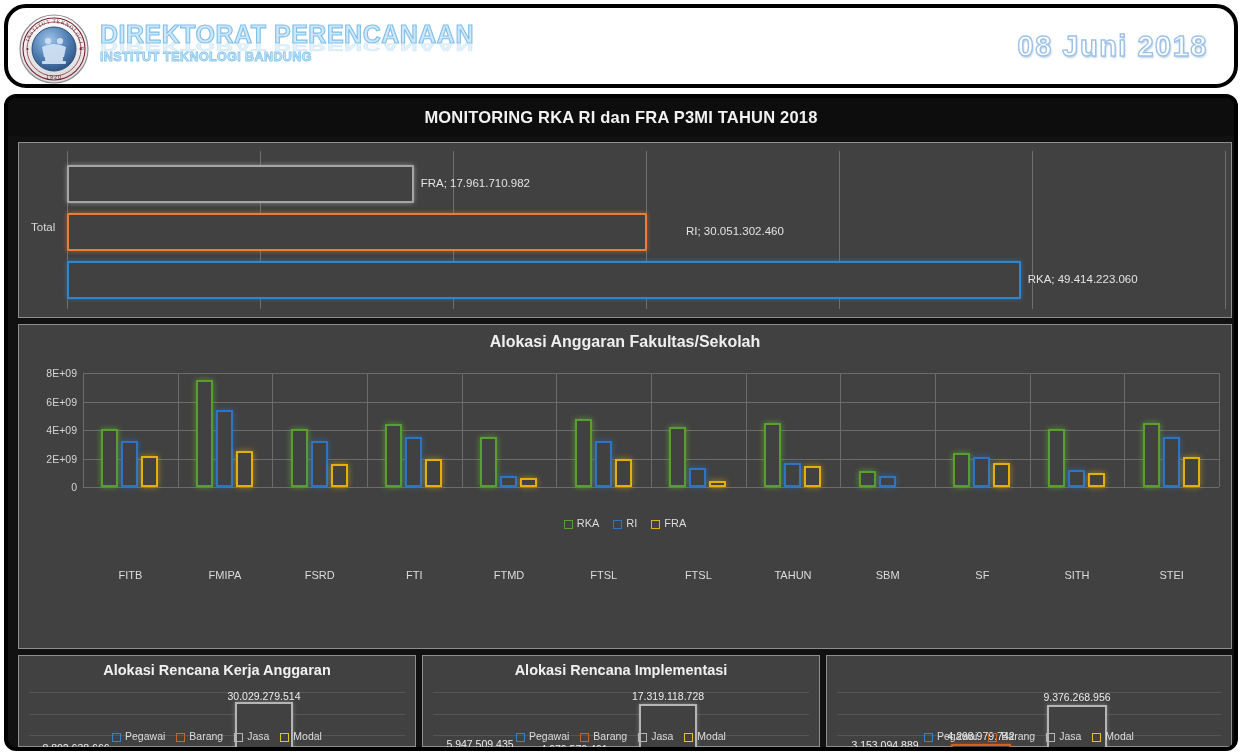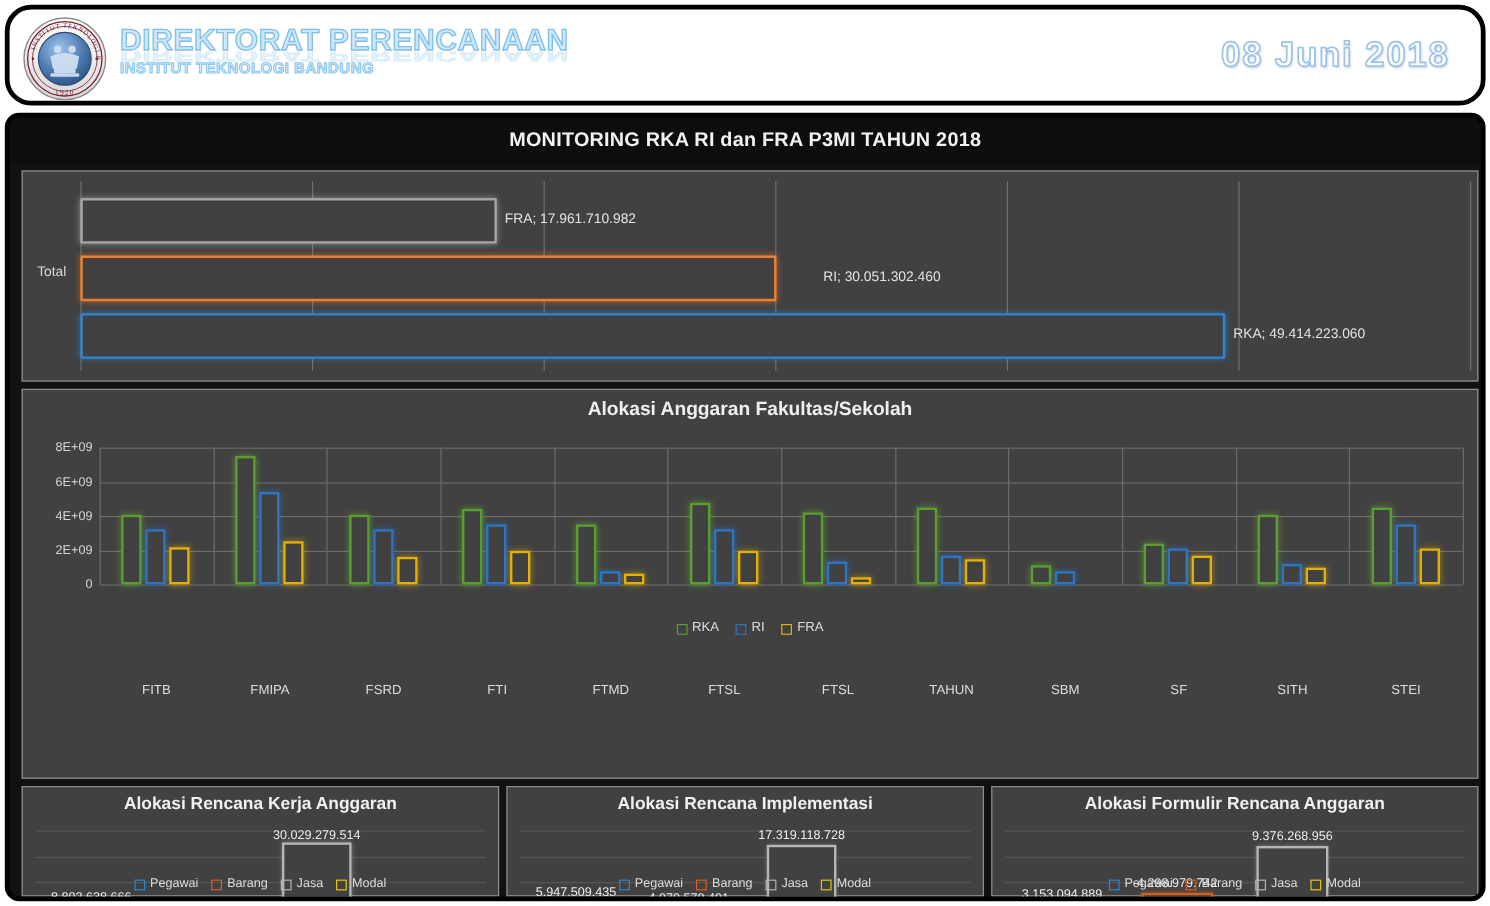--- a/index.html
+++ b/index.html
@@ -396,21 +396,20 @@
             <span>Jasa</span>
           </span>
           <span class="lg">
             <span class="lgbox" style="border-color: rgb(227, 199, 7);"></span>
             <span>Modal</span>
           </span>
         </div>
     </div>
 
     <div class="panel" id="panel-fra" style="height: 92px;">
-      <div class="sp-title">Alokasi Formulir Rencana Anggaran</div>
       <div class="sp-plot" id="plot-fra">
           <div class="sp-grid" style="top: 43px;"></div>
           <div class="sp-grid" style="top: 21.5px;"></div>
           <div class="sp-grid" style="top: 0px;"></div>
           <div class="sval" style="left: 48px; top: 47.3485px;">3.153.094.889</div>
           <div class="sbar barang" style="left: 114.24px; width: 59.52px; height: 33.6102px;"></div>
           <div class="sval" style="left: 144px; top: 38.3898px;">4.298.979.742</div>
           <div class="sbar jasa" style="left: 210.24px; width: 59.52px; height: 73.3054px;"></div>
           <div class="sval" style="left: 240px; top: -1.30538px;">9.376.268.956</div>
         </div>

